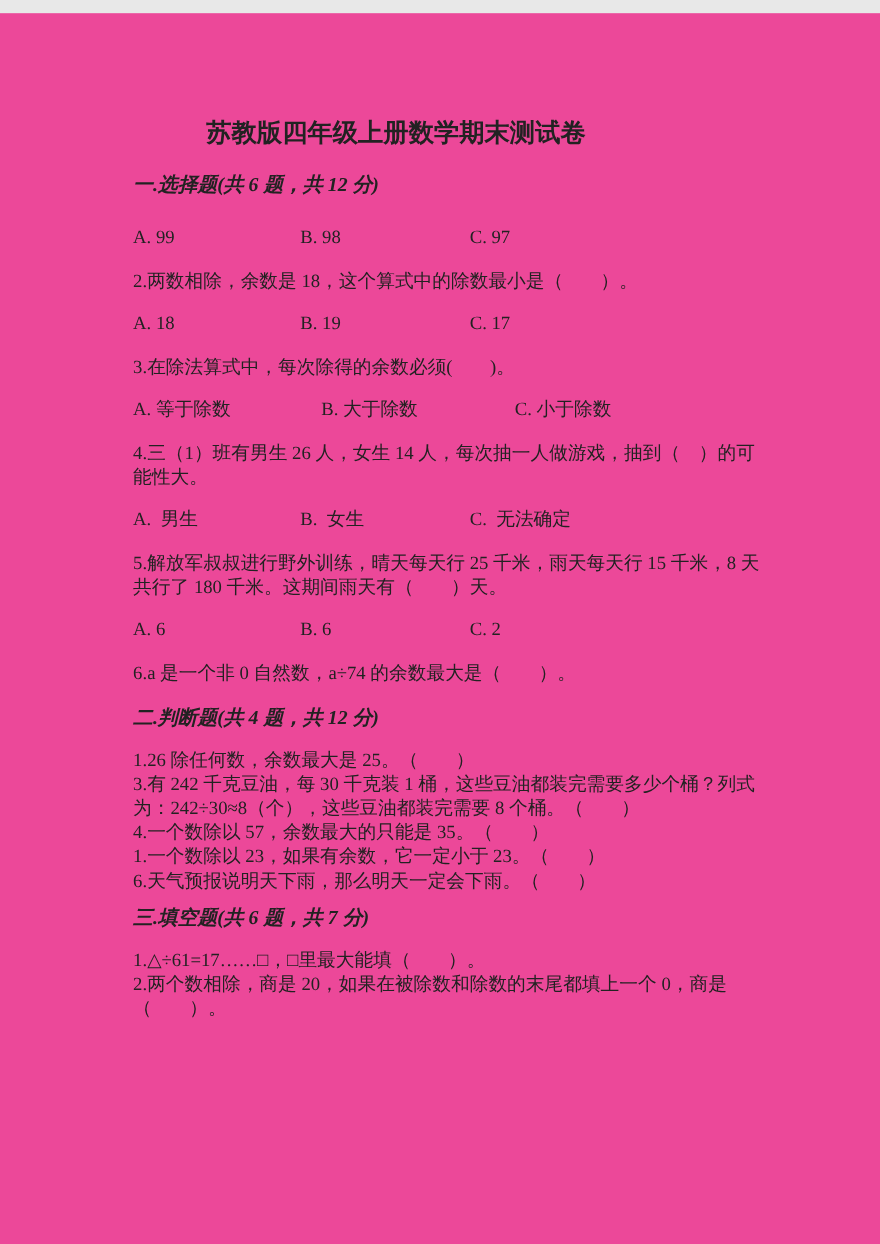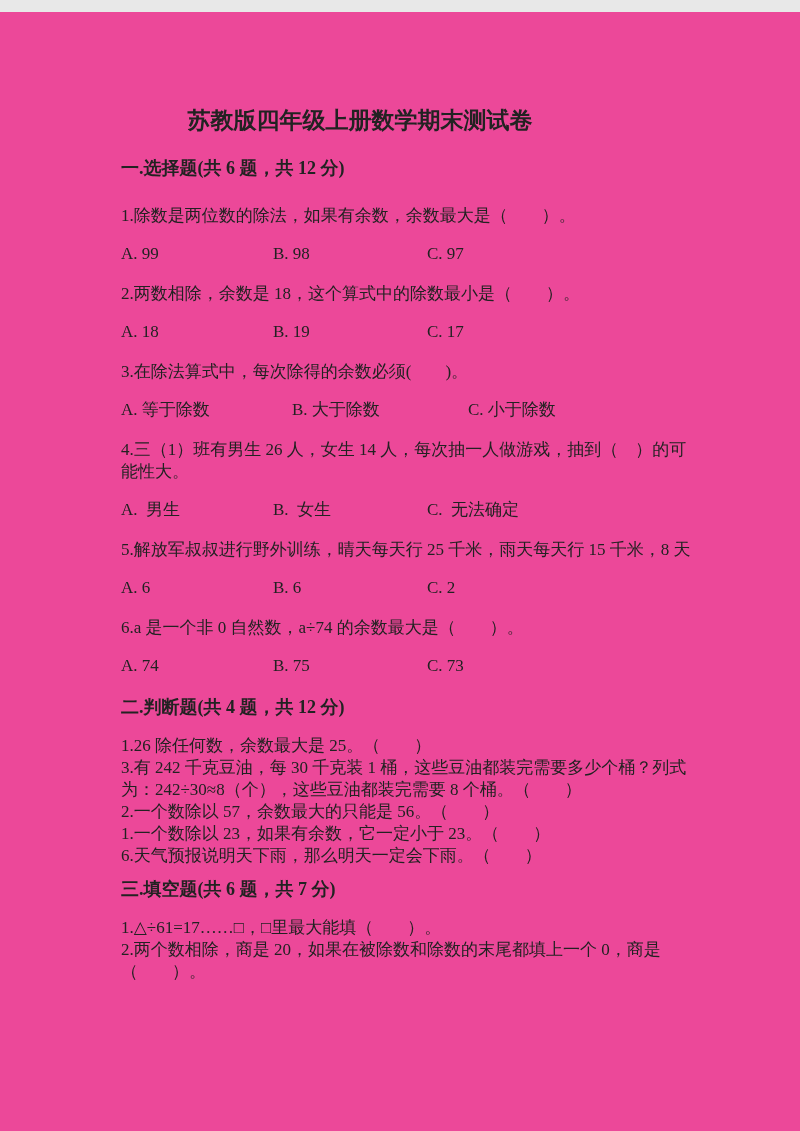--- a/index.html
+++ b/index.html
@@ -22,20 +22,21 @@
     font-size: 23px;
     font-weight: 700;
     line-height: 30px;
     white-space: pre;
   }
   .sec-heading {
     font-size: 18px;
     font-weight: 700;
     line-height: 24px;
     white-space: pre;
+    font-style: italic;
   }
   .sec-heading.s1 { margin-top: 20px; margin-bottom: 25px; }
   .sec-heading.s2 { margin-top: 17px; margin-bottom: 16px; }
   .sec-heading.s3 { margin-top: 10px; margin-bottom: 16px; }
   .q-line, .stmt-line { white-space: pre; }
   .question .q-text { margin-bottom: 16px; }
   .options { display: flex; margin-bottom: 18px; white-space: pre; align-items: center; }
   .options .opt { white-space: pre; }
   .options .opt:nth-child(1) { width: 152px; }
   .options .opt:nth-child(2) { width: 154px; }
@@ -45,23 +46,20 @@
 </head>
 <body>
 
 <div class="page">
 
   <div class="doc-title">苏教版四年级上册数学期末测试卷</div>
 
   <div class="sec-heading s1">一.选择题(共 6 题，共 12 分)</div>
 
   <div class="question">
-    <div class="q-text">
-      <div class="q-line">1.除数是两位数的除法，如果有余数，余数最大是（　　）。</div>
-    </div>
     <div class="options">
       <span class="opt">A. 99</span>
       <span class="opt">B. 98</span>
       <span class="opt">C. 97</span>
     </div>
   </div>
 
   <div class="question">
     <div class="q-text">
       <div class="q-line">2.两数相除，余数是 18，这个算式中的除数最小是（　　）。</div>
@@ -92,50 +90,46 @@
     <div class="options">
       <span class="opt">A.  男生</span>
       <span class="opt">B.  女生</span>
       <span class="opt">C.  无法确定</span>
     </div>
   </div>
 
   <div class="question">
     <div class="q-text">
       <div class="q-line">5.解放军叔叔进行野外训练，晴天每天行 25 千米，雨天每天行 15 千米，8 天</div>
+      <div class="q-line">共行了 180 千米。这期间雨天有（　　）天。</div>
     </div>
     <div class="options">
       <span class="opt">A. 6</span>
       <span class="opt">B. 6</span>
       <span class="opt">C. 2</span>
     </div>
   </div>
 
   <div class="question">
     <div class="q-text">
       <div class="q-line">6.a 是一个非 0 自然数，a÷74 的余数最大是（　　）。</div>
-    </div>
-    <div class="options">
-      <span class="opt">A. 74</span>
-      <span class="opt">B. 75</span>
-      <span class="opt">C. 73</span>
     </div>
   </div>
 
   <div class="sec-heading s2">二.判断题(共 4 题，共 12 分)</div>
 
   <div>
     <div class="stmt-line">1.26 除任何数，余数最大是 25。（　　）</div>
   </div>
   <div>
     <div class="stmt-line">3.有 242 千克豆油，每 30 千克装 1 桶，这些豆油都装完需要多少个桶？列式</div>
     <div class="stmt-line">为：242÷30≈8（个），这些豆油都装完需要 8 个桶。（　　）</div>
   </div>
   <div>
-    <div class="stmt-line">2.一个数除以 57，余数最大的只能是 56。（　　）</div>
+    <div class="stmt-line">4.一个数除以 57，余数最大的只能是 35。（　　）</div>
   </div>
   <div>
     <div class="stmt-line">1.一个数除以 23，如果有余数，它一定小于 23。（　　）</div>
   </div>
   <div>
     <div class="stmt-line">6.天气预报说明天下雨，那么明天一定会下雨。（　　）</div>
   </div>
 
   <div class="sec-heading s3">三.填空题(共 6 题，共 7 分)</div>
 

